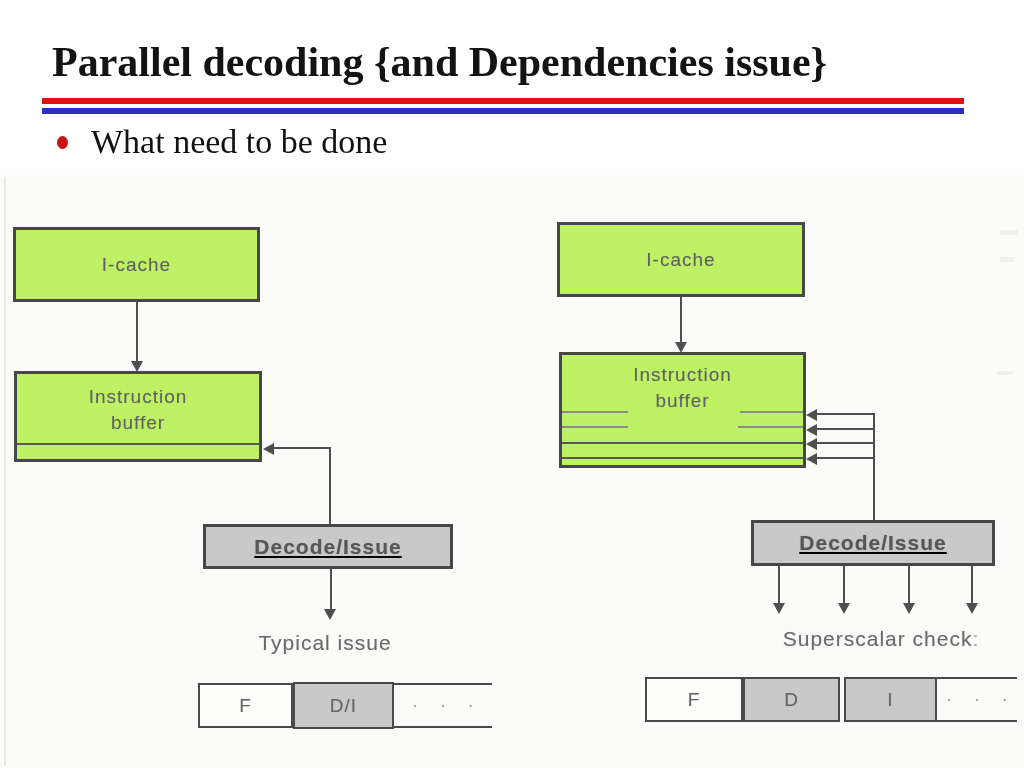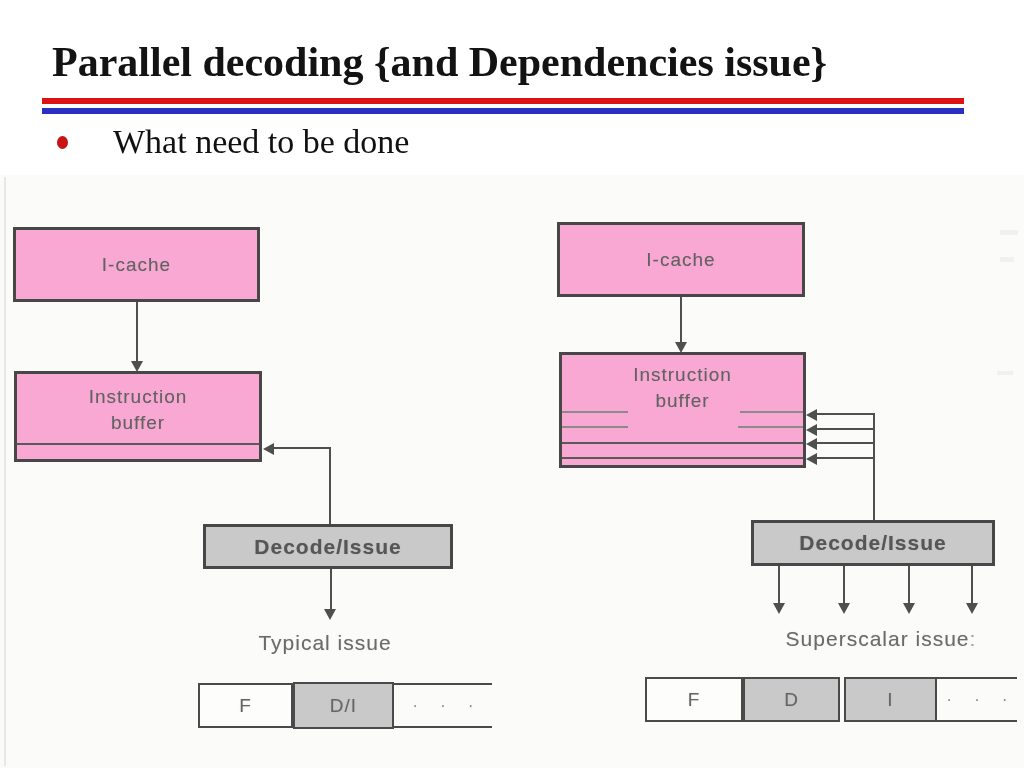--- a/index.html
+++ b/index.html
@@ -6,30 +6,30 @@
   .slide{position:relative;width:1024px;height:768px;background:#ffffff;overflow:hidden;
          font-family:"Liberation Sans",sans-serif;}
   .title{position:absolute;left:52px;top:40px;margin:0;
          font-family:"Liberation Serif",serif;font-weight:bold;font-size:42px;line-height:44px;
          color:var(--title_color,#131313);letter-spacing:0px;white-space:nowrap;}
   .rule{position:absolute;left:42px;width:922px;}
   .rule-red{top:98px;height:6px;background:var(--accent_red,#dd1212);}
   .rule-blue{top:108px;height:6px;background:var(--accent_blue,#2a2fc2);}
   .bullet-dot{position:absolute;left:57px;top:136px;width:11px;height:13px;border-radius:50%;
          background:var(--bullet_red,#c81414);}
-  .bullet-text{position:absolute;left:113px;top:124px;
+  .bullet-text{position:absolute;left:91px;top:124px;
          font-family:"Liberation Serif",serif;font-size:34px;line-height:36px;color:#111;}
 
   .figure{position:absolute;left:0;top:175px;width:1024px;height:593px;
           background:var(--scan_bg,#fbfbf9);}
   .scan-edge{position:absolute;left:4px;top:2px;width:2px;height:589px;background:#e7e7e6;}
 
-  .box{position:absolute;border:3px solid var(--box_border,#474747);background:#f9a8d4;
+  .box{position:absolute;border:3px solid var(--box_border,#474747);background:#bef264;
        display:flex;align-items:center;justify-content:center;box-sizing:border-box;}
-  .box.shaded{background:var(--box_fill,#c9c9c9);}
+  .box.shaded{background:var(--box_fill,#c9c9c9);text-decoration:underline;}
   .boxlabel{font-size:19px;color:var(--label_color,#626262);letter-spacing:1px;
        text-shadow:0 0 1px rgba(110,110,110,.35);text-align:center;line-height:26px;}
   .decode-label{font-size:21px;font-weight:600;color:#565656;letter-spacing:1px;
        text-shadow:0 0 1px rgba(90,90,90,.45);}
   .vline,.hline,.bline{position:absolute;}
   .vline{width:2px;background:var(--line_color,#4f4f4f);}
   .hline{height:2px;background:var(--line_color,#4f4f4f);}
   .bline{height:2px;background:#5a5a5a;}
   .bline.partial{height:2px;background:#8b8b8b;}
   .tri-down{position:absolute;width:0;height:0;border-left:6px solid transparent;
@@ -136,21 +136,21 @@
     <div class="vline" style="left:778px;top:391px;height:37px;"></div>
     <div class="tri-down" style="left:773px;top:428px;"></div>
     <div class="vline" style="left:843px;top:391px;height:37px;"></div>
     <div class="tri-down" style="left:838px;top:428px;"></div>
     <div class="vline" style="left:908px;top:391px;height:37px;"></div>
     <div class="tri-down" style="left:903px;top:428px;"></div>
     <div class="vline" style="left:971px;top:391px;height:37px;"></div>
     <div class="tri-down" style="left:966px;top:428px;"></div>
 
     <div class="issue-label" style="left:746px;top:452px;width:270px;">
-      <span>Superscalar issue</span><span class="faint">:</span>
+      <span>Superscalar check</span><span class="faint">:</span>
     </div>
 
     <div class="cell" style="left:645px;top:502px;width:98px;height:45px;">F</div>
     <div class="cell shaded" style="left:743px;top:502px;width:97px;height:45px;">D</div>
     <div class="cell shaded" style="left:844px;top:502px;width:93px;height:45px;">I</div>
     <div class="cell open" style="left:937px;top:502px;width:80px;height:45px;">
       <span class="dots">· · ·</span>
     </div>
 
     <div class="artifact" style="left:1000px;top:55px;width:18px;height:5px;"></div>

